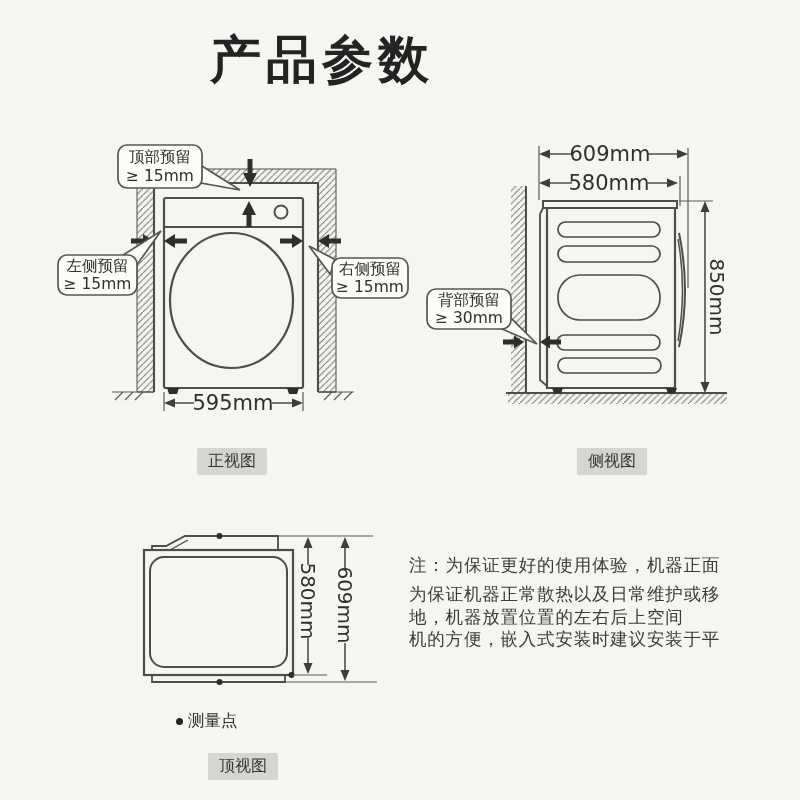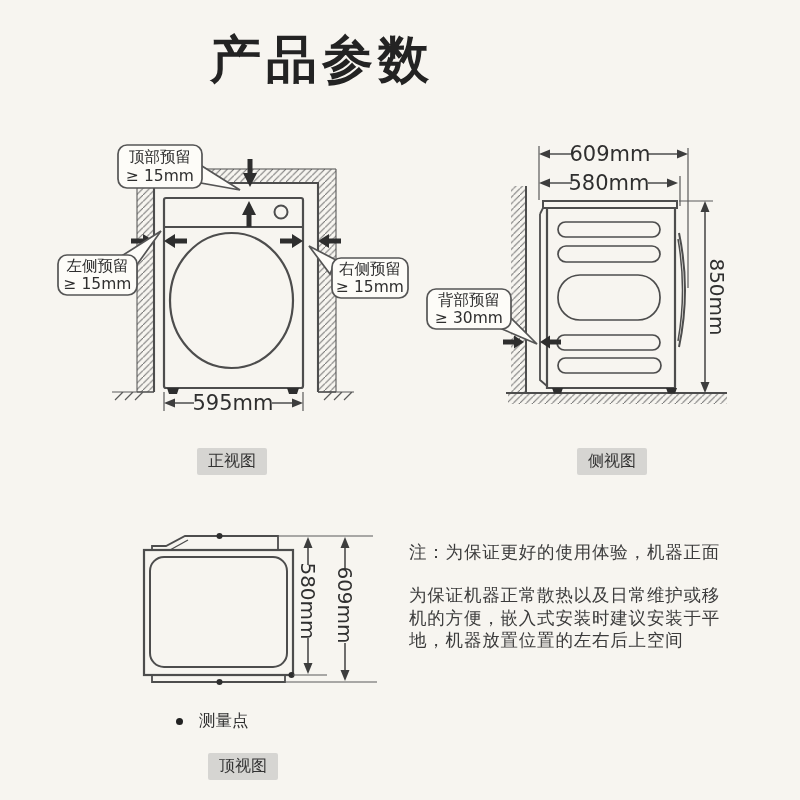--- a/index.html
+++ b/index.html
@@ -16,26 +16,26 @@
     top:26px;left:0;width:644px;text-align:center;
     font-size:51px;font-weight:900;letter-spacing:5px;color:#232323;
   }
   .badge{
     background:#d6d5d2;color:#333;font-size:16px;font-weight:500;
     padding:3px 11px;border-radius:2px;line-height:1.3;white-space:nowrap;
   }
   #badge-front{left:197px;top:448px;}
   #badge-side{left:577px;top:448px;}
   #badge-top{left:208px;top:753px;}
-  #legend{left:176px;top:710px;display:flex;align-items:center;gap:16px;
+  #legend{left:176px;top:710px;display:flex;align-items:center;gap:5px;
     font-size:16.5px;color:#2f2f2f;}
   #legend .dot{width:7px;height:7px;border-radius:50%;background:#222;}
-  #notes{left:409px;top:541px;width:340px;font-size:17.5px;
+  #notes{left:409px;top:554px;width:340px;font-size:17.5px;
     line-height:22.3px;color:#3b3b3b;letter-spacing:0.8px;}
-  #notes .para2{margin-top:21px;}
+  #notes .para2{margin-top:7px;}
   svg text{fill:#2f2f2f;}
   .dimtxt{font-size:21px;}
   .dimtxt-sm{font-size:20px;}
   .bubtxt{font-size:15.5px;}
   .ln{fill:none;stroke:#4d4d4d;}
   .thin{fill:none;stroke:#5a5a5a;stroke-width:1.2;}
   .bub{fill:#fdfcf8;stroke:#555;stroke-width:1.7;}
   .blk{fill:#2e2e2e;stroke:none;}
   .ah{fill:#3d3d3d;stroke:none;}
 </style>
@@ -201,17 +201,17 @@
 <div id="badge-top" class="overlay badge">顶视图</div>
 
 <div id="legend" class="overlay">
   <span class="dot"></span>
   <span>测量点</span>
 </div>
 
 <div id="notes" class="overlay">
   <div>注：为保证更好的使用体验，机器正面</div>
   <div class="para2">为保证机器正常散热以及日常维护或移</div>
+  <div>地，机器放置位置的左右后上空间</div>
   <div>机的方便，嵌入式安装时建议安装于平</div>
-  <div>地，机器放置位置的左右后上空间</div>
 </div>
 
 </div>
 
 </body></html>

